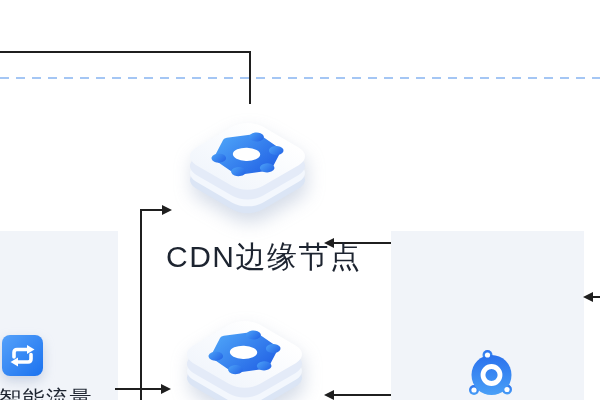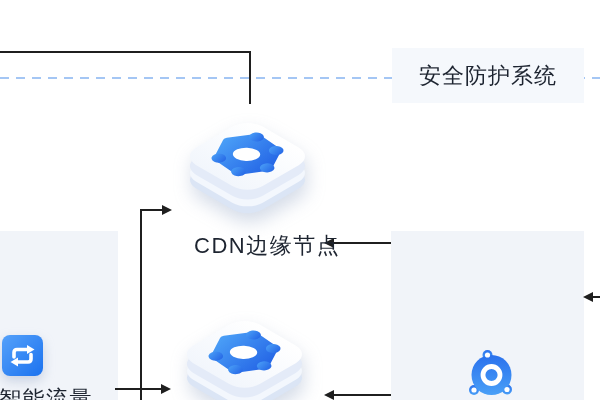--- a/index.html
+++ b/index.html
@@ -21,21 +21,21 @@
     border-left:10px solid #1f1f1f;}
   .arrow-left{position:absolute;width:0;height:0;z-index:4;
     border-top:5px solid transparent;border-bottom:5px solid transparent;
     border-right:10px solid #1f1f1f;}
   .label-box{
     position:absolute;left:392px;top:48px;width:192px;height:55px;z-index:3;
     background:#f5f8fc;display:flex;align-items:center;justify-content:center;
     font-size:22px;color:#1d2430;letter-spacing:1px;
   }
   .diagram-text{position:absolute;color:#1d2430;z-index:5;white-space:nowrap;}
-  #cdn-label{left:166px;top:231px;font-size:22px;letter-spacing:1.5px;margin-left:28px;}
+  #cdn-label{left:166px;top:237px;font-size:30px;letter-spacing:1.5px;}
   #traffic-label{left:-1px;top:384px;font-size:22px;letter-spacing:1.5px;}
   .icon{position:absolute;z-index:5;}
   .stack-shadow{filter:drop-shadow(2px 9px 9px rgba(125,145,185,.32));}
   .soft-shadow{filter:drop-shadow(0px 5px 6px rgba(125,145,185,.35));}
 </style>
 </head>
 <body>
 
 <div id="canvas">
 
@@ -58,23 +58,20 @@
           <stop offset="1" stop-color="#4aa0f7"></stop>
       </linearGradient>
     </defs>
   </svg>
 
   <div class="panel" style="left:-60px;top:231px;width:178px;height:220px;"></div>
   <div class="panel" style="left:391px;top:231px;width:193px;height:220px;"></div>
 
   <div class="dashed"></div>
 
-  <div class="label-box">
-    <span>安全防护系统</span>
-  </div>
 
   <div class="hline" style="left:0;top:51px;width:251px;"></div>
   <div class="vline" style="left:249px;top:51px;height:53px;"></div>
 
   <div class="vline" style="left:140px;top:210px;height:190px;"></div>
   <div class="hline" style="left:140px;top:209px;width:22px;"></div>
   <div class="arrow-right" style="left:162px;top:205px;"></div>
   <div class="hline" style="left:115px;top:388px;width:46px;"></div>
   <div class="arrow-right" style="left:161px;top:384px;"></div>
 

